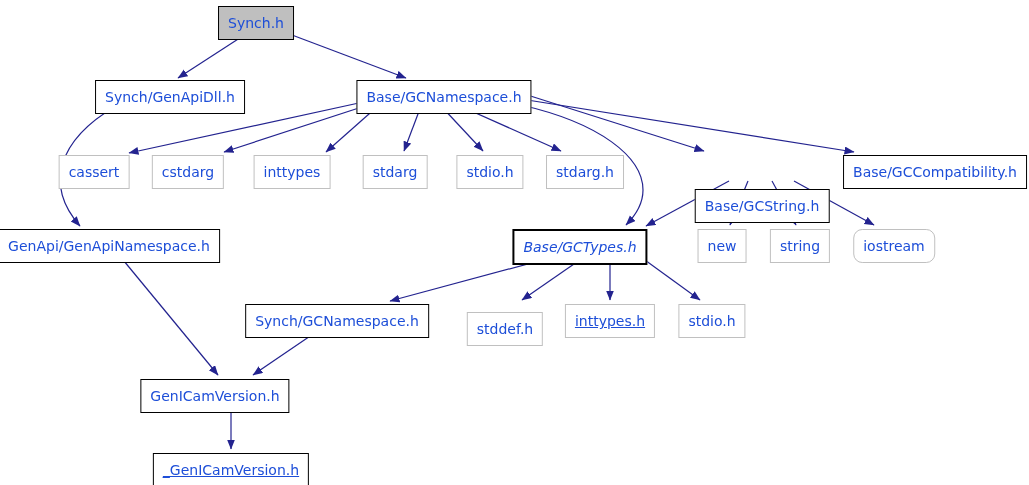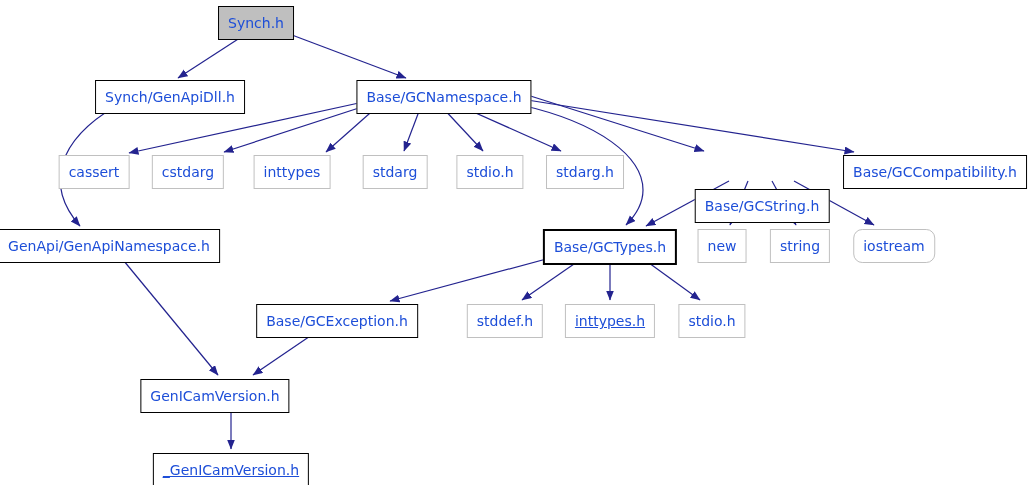--- a/index.html
+++ b/index.html
@@ -103,24 +103,24 @@
       <div class="node linked" style="left: 444px; top: 80px;">Base/GCNamespace.h</div>
       <div class="node leaf" style="left: 94px; top: 155px;">cassert</div>
       <div class="node leaf" style="left: 188px; top: 155px;">cstdarg</div>
       <div class="node leaf" style="left: 292px; top: 155px;">inttypes</div>
       <div class="node leaf" style="left: 395px; top: 155px;">stdarg</div>
       <div class="node leaf" style="left: 490px; top: 155px;">stdio.h</div>
       <div class="node leaf" style="left: 585px; top: 155px;">stdarg.h</div>
       <div class="node linked" style="left: 762px; top: 155px; margin-top: 34px;">Base/GCString.h</div>
       <div class="node linked" style="left: 935px; top: 155px;">Base/GCCompatibility.h</div>
       <div class="node linked" style="left: 109px; top: 229px;">GenApi/GenApiNamespace.h</div>
-      <div class="node linked-bold" style="left: 610px; top: 229px;">Base/GCTypes.h</div>
+      <div class="node linked-bold" style="left: 580px; top: 229px; font-style: italic;">Base/GCTypes.h</div>
       <div class="node leaf" style="left: 722px; top: 229px; text-align: center;">new</div>
       <div class="node leaf" style="left: 800px; top: 229px;">string</div>
       <div class="node leaf" style="left: 894px; top: 229px; border-radius: 9px;">iostream</div>
-      <div class="node linked" style="left: 337px; top: 304px;">Base/GCException.h</div>
-      <div class="node leaf" style="left: 505px; top: 304px; text-align: center;">stddef.h</div>
+      <div class="node linked" style="left: 337px; top: 304px;">Synch/GCNamespace.h</div>
+      <div class="node leaf" style="left: 505px; top: 312px; text-align: center;">stddef.h</div>
       <div class="node leaf" style="left: 610px; top: 304px; text-decoration: underline;">inttypes.h</div>
       <div class="node leaf" style="left: 712px; top: 304px;">stdio.h</div>
       <div class="node linked" style="left: 215px; top: 379px;">GenICamVersion.h</div>
       <div class="node linked" style="left: 231px; top: 453px; text-decoration: underline;">_GenICamVersion.h</div>
     </div>
 </div>
 
 </body></html>

